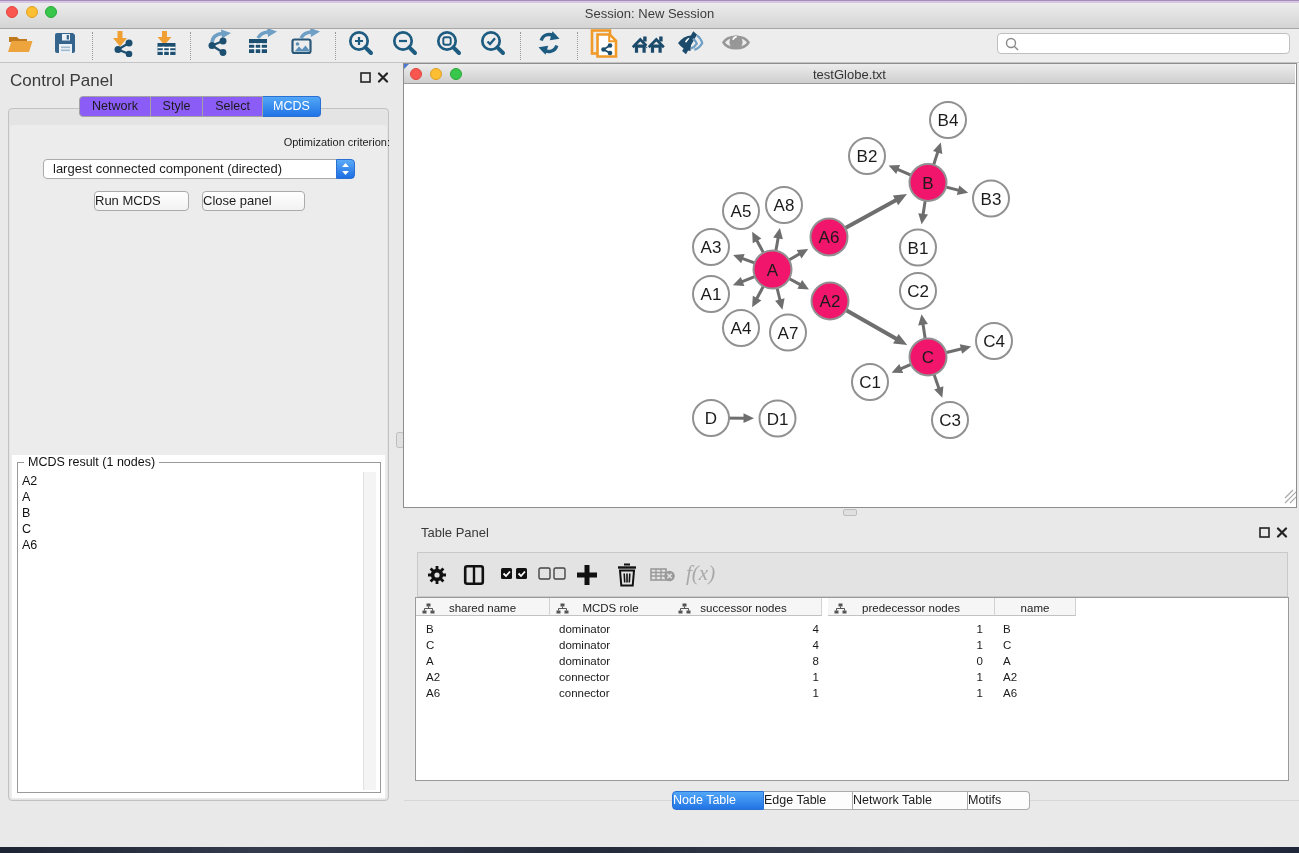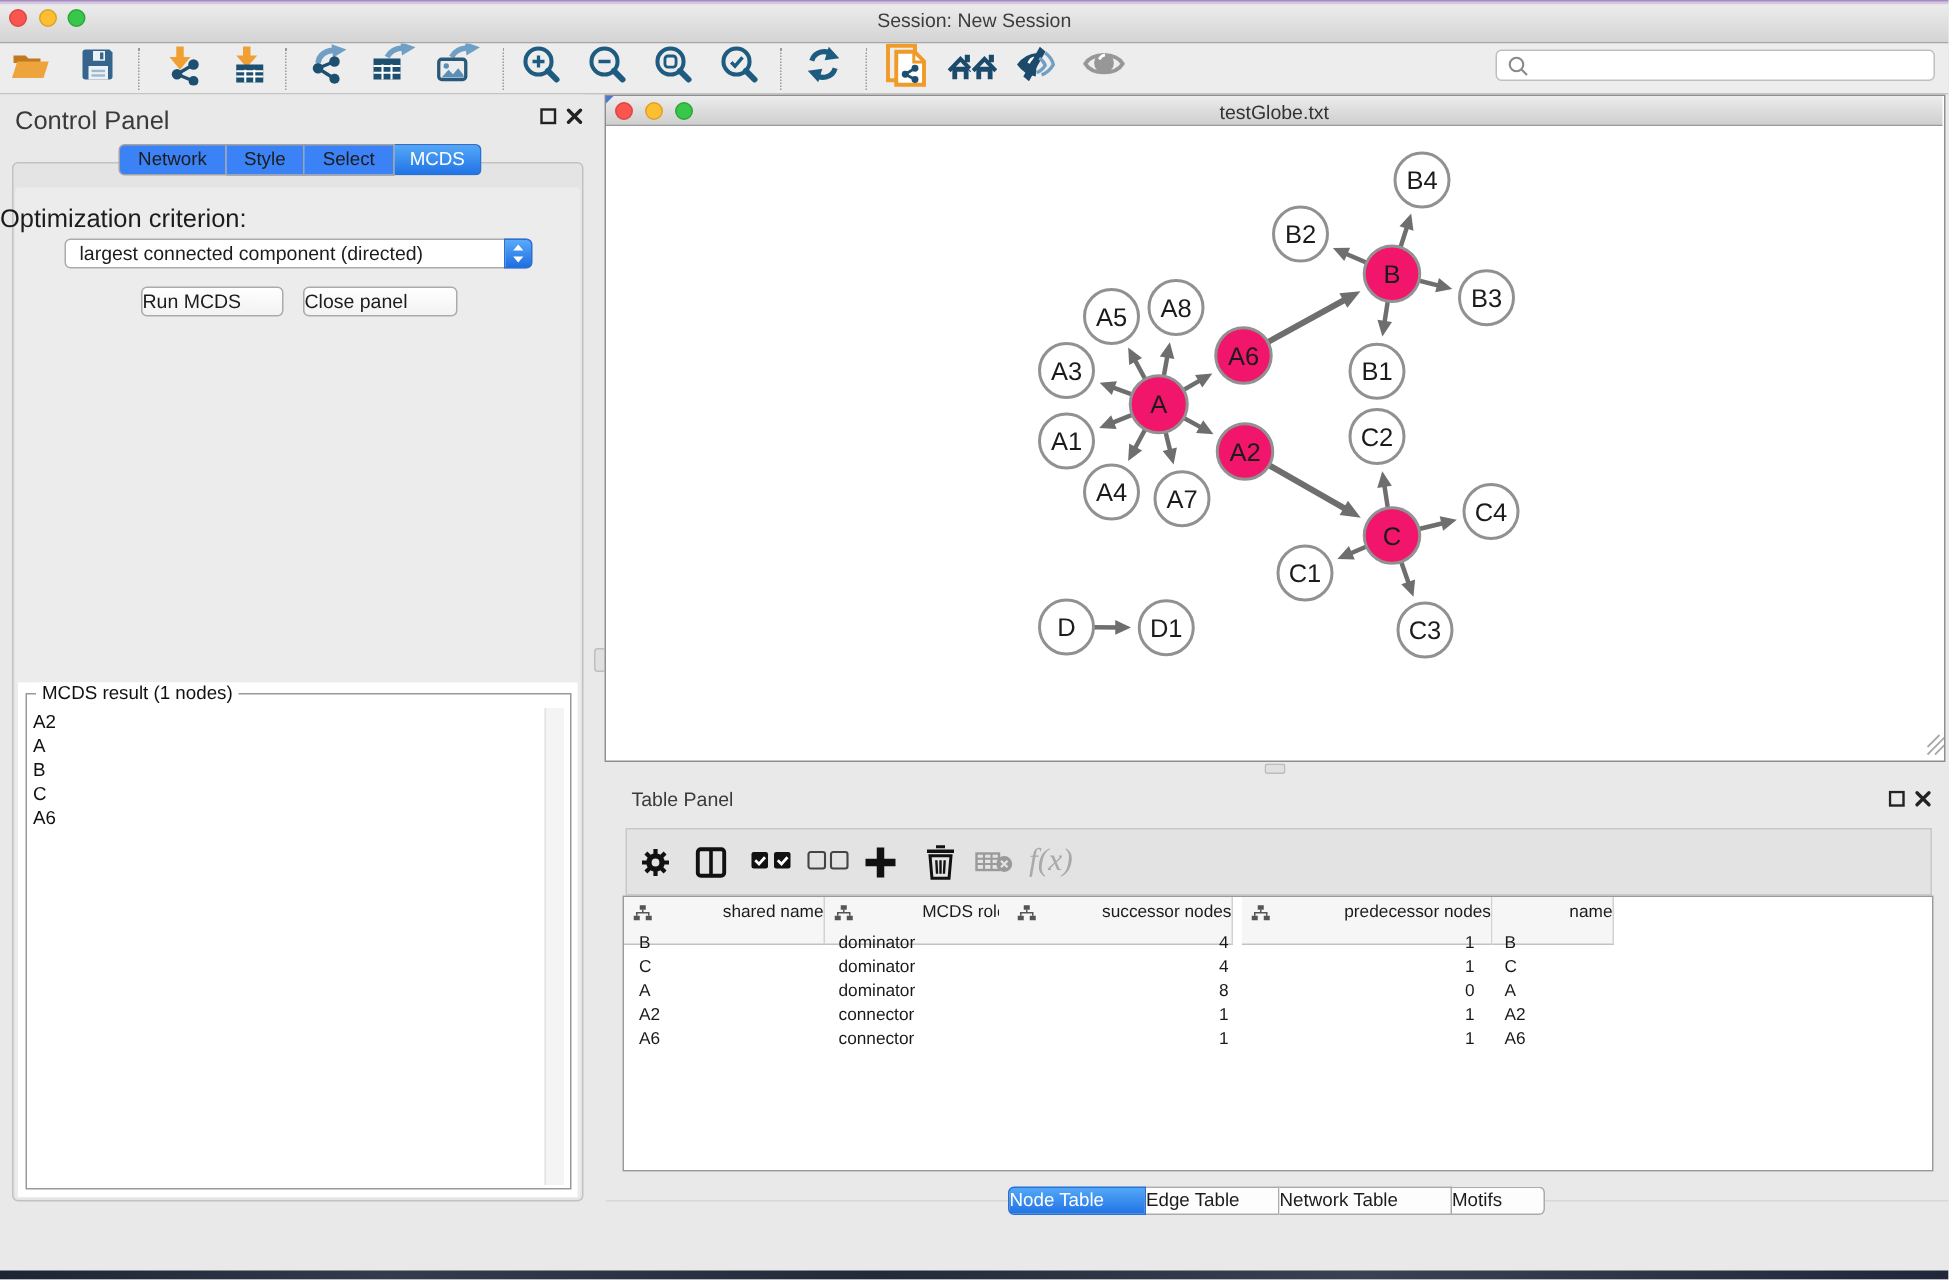--- a/index.html
+++ b/index.html
@@ -14,46 +14,46 @@
 #toolbar{left:0;top:29px;width:1299px;height:34px;background:#ededed;border-bottom:1px solid #c4c4c4}
 .sep{position:absolute;top:3px;height:28px;width:0;border-left:1px dotted #9a9a9a}
 .ticon{position:absolute;top:0}
 #searchbox{left:997px;top:4px;width:293px;height:21px;background:#fff;border:1px solid #bfbfbf;border-radius:4px}
 
 #cpanel{left:0;top:63px;width:390px;height:753px;background:#e9e9e9}
 #cpTitle{left:10px;top:8px;font-size:17px;color:#3a3a3a}
 #cpBody{left:8px;top:45px;width:381px;height:693px;background:#e4e4e4;border:1px solid #c2c2c2;border-radius:4px}
 #cpInner{left:10px;top:62px;width:377px;height:674px;background:#ececec;border-radius:3px}
 #tabs{left:79px;top:33px;height:21px;display:flex}
-.tab{height:21px;border:1px solid #a3a3a3;border-left:none;background:#3b82f6;font-size:12.5px;color:#1c1c1c;text-align:center;line-height:19px}
+.tab{height:21px;border:1px solid #a3a3a3;border-left:none;background:#8b5cf6;font-size:12.5px;color:#1c1c1c;text-align:center;line-height:19px}
 .tab.first{border-left:1px solid #a3a3a3;border-radius:4px 0 0 4px}
 .tab.last{border-radius:0 4px 4px 0}
 .tab.sel{background:linear-gradient(#53a7f7,#2174e5);color:#fff;border-color:#2a6fd2}
-#optlabel{left:0;top:73px;width:390px;text-align:left;font-size:17px;color:#1c1c1c}
+#optlabel{left:0;top:73px;width:390px;text-align:right;font-size:11px;color:#1c1c1c}
 #dropdown{left:43px;top:96px;width:311px;height:20px;background:#fff;border:1px solid #ababab;border-radius:4px;font-size:13px;color:#1c1c1c;line-height:18px;padding-left:9px}
 #ddbtn{left:292px;top:-1px;width:19px;height:20px;background:linear-gradient(#5aaaf8,#1e6ee4);border-radius:0 4px 4px 0;border:1px solid #2a6fd2}
 .btn{position:absolute;height:20px;background:linear-gradient(#ffffff,#f2f2f2);border:1px solid #ababab;border-radius:4px;font-size:13px;color:#1c1c1c;text-align:left;line-height:18px}
 #mcdsbox{left:12px;top:392px;width:373px;height:343px;background:#fff}
 #mcdsfield{left:5px;top:7px;width:364px;height:331px;border:1px solid #9a9a9a}
 #mcdslegend{position:absolute;left:6px;top:-8px;background:#fff;padding:0 4px;font-size:12.5px;color:#111}
 #mcdslist{position:absolute;left:4px;top:10px;font-size:12.5px;color:#111;line-height:16px}
 #mcdsscroll{position:absolute;right:4px;top:9px;width:13px;height:318px;background:#f4f4f4;border-left:1px solid #e2e2e2}
 
 #netwin{left:403px;top:63px;width:894px;height:445px;background:#fff;border:1px solid #8e8e8e}
 #nettitle{left:0;top:0;width:891px;height:20px;background:linear-gradient(#ececec,#cfcfcf);border-bottom:1px solid #9a9a9a}
 #nettitle .t1{left:6px;background:#f9564f;border:1px solid #e0443e;top:4px}
 #nettitle .t2{left:26px;background:#fcbe32;border:1px solid #dfa023;top:4px}
 #nettitle .t3{left:46px;background:#38c64b;border:1px solid #27a838;top:4px}
 #nettext{left:0;top:3px;width:891px;text-align:center;font-size:13px;color:#333}
 
 #tpanel{left:404px;top:516px;width:895px;height:300px;background:#e9e9e9}
 #tpTitle{left:17px;top:9px;font-size:13px;color:#3a3a3a}
 #ttoolbar{left:13px;top:36px;width:871px;height:45px;background:#e3e3e3;border:1px solid #c9c9c9}
 #ttable{left:11px;top:81px;width:874px;height:184px;background:#fff;border:1px solid #9a9a9a}
-.thead{position:absolute;top:0;height:32px;background:#f6f6f6;border-right:1px solid #d2d2d2;border-bottom:1px solid #c2c2c2;font-size:11.5px;color:#1c1c1c;text-align:right;line-height:21px}
+.thead{position:absolute;top:0;height:18px;background:#f6f6f6;border-right:1px solid #d2d2d2;border-bottom:1px solid #c2c2c2;font-size:11.5px;color:#1c1c1c;text-align:center;line-height:21px}
 .trow{position:absolute;font-size:11.5px;color:#1a1a1a;height:16px;line-height:16px}
 #ftabs{left:268px;top:275px;height:19px;display:flex}
 .ftab{height:19px;border:1px solid #ababab;border-left:none;background:#fdfdfd;font-size:12.5px;color:#1c1c1c;line-height:17px}
 
 #statusbar{left:0;top:816px;width:1299px;height:31px;background:#ececec;border-top:1px solid #c6c6c6}
 #listbtn{left:10px;top:6px;width:27px;height:22px;background:#f2f2f2;border:1px solid #b0b0b0;border-radius:2px}
 #membtn{left:1218px;top:6px;width:71px;height:21px;background:#f8f8f8;border:1px solid #b2b2b2;border-radius:3px;font-size:11px;color:#1c1c1c;line-height:19px}
 #botstrip{left:0;top:847px;width:1299px;height:6px;background:linear-gradient(90deg,#1d2433,#343b4d 20%,#232a3a 45%,#3a4152 70%,#20273a)}
 </style></head><body>
 <div id="app">

